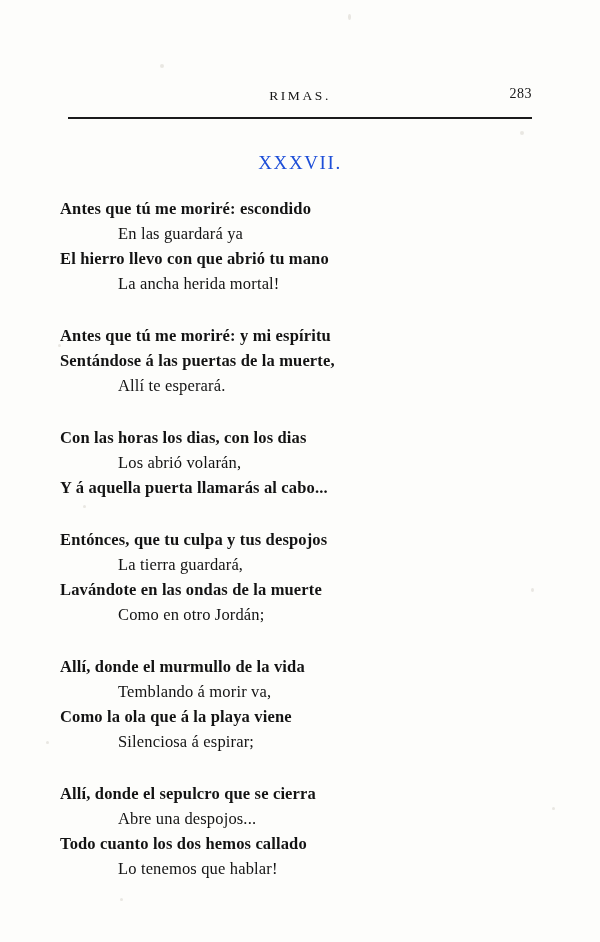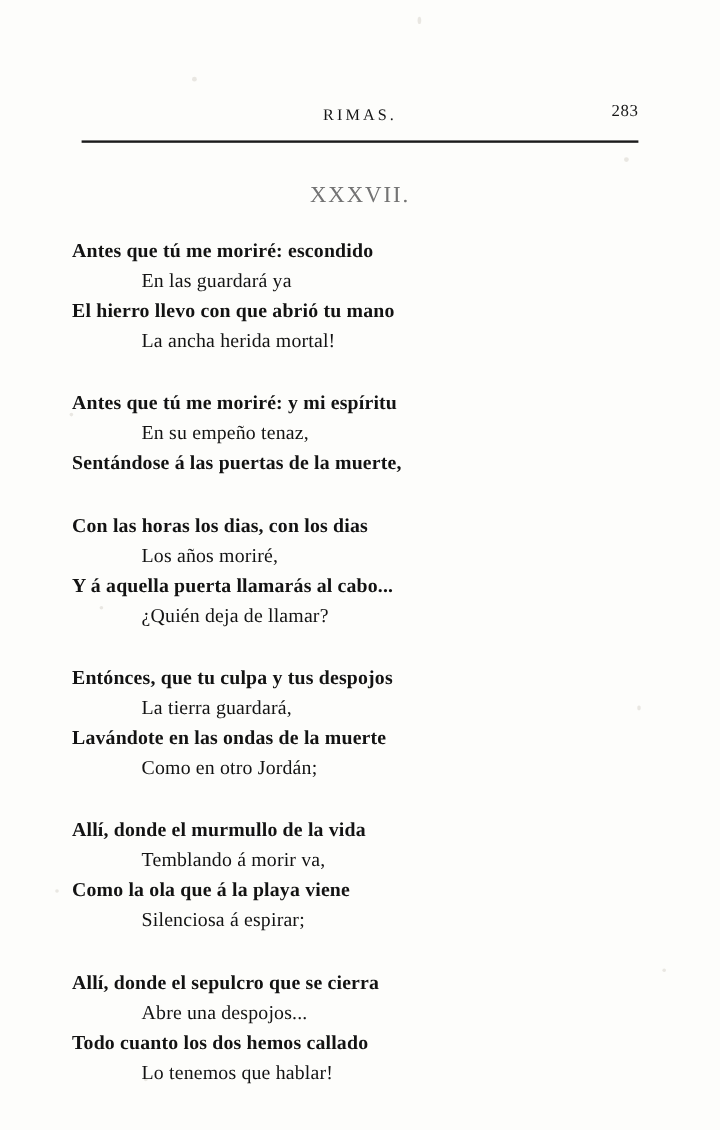--- a/index.html
+++ b/index.html
@@ -65,21 +65,21 @@
   }
 
   .poem-number {
     position: absolute;
     top: 152px;
     left: 0;
     right: 0;
     text-align: center;
     font-size: 19px;
     letter-spacing: 1.6px;
-    color: #737373;
+    color: #1d4ed8;
   }
 
   .stanzas {
     position: absolute;
     top: 196px;
     left: 60px;
     width: 480px;
   }
   .stanza {
     margin: 0 0 27px 0;
@@ -120,28 +120,27 @@
 
   <div class="stanzas" id="stanzas">
       <div class="stanza">
         <div class="line indent-0">Antes que tú me moriré: escondido</div>
         <div class="line indent-1">En las guardará ya</div>
         <div class="line indent-0">El hierro llevo con que abrió tu mano</div>
         <div class="line indent-1">La ancha herida mortal!</div>
       </div>
       <div class="stanza">
         <div class="line indent-0">Antes que tú me moriré: y mi espíritu</div>
-        <div class="line indent-1">En su empeño tenaz,</div>
         <div class="line indent-0">Sentándose á las puertas de la muerte,</div>
+        <div class="line indent-1">Allí te esperará.</div>
       </div>
       <div class="stanza">
         <div class="line indent-0">Con las horas los dias, con los dias</div>
-        <div class="line indent-1">Los años moriré,</div>
+        <div class="line indent-1">Los abrió volarán,</div>
         <div class="line indent-0">Y á aquella puerta llamarás al cabo...</div>
-        <div class="line indent-1">¿Quién deja de llamar?</div>
       </div>
       <div class="stanza">
         <div class="line indent-0">Entónces, que tu culpa y tus despojos</div>
         <div class="line indent-1">La tierra guardará,</div>
         <div class="line indent-0">Lavándote en las ondas de la muerte</div>
         <div class="line indent-1">Como en otro Jordán;</div>
       </div>
       <div class="stanza">
         <div class="line indent-0">Allí, donde el murmullo de la vida</div>
         <div class="line indent-1">Temblando á morir va,</div>

